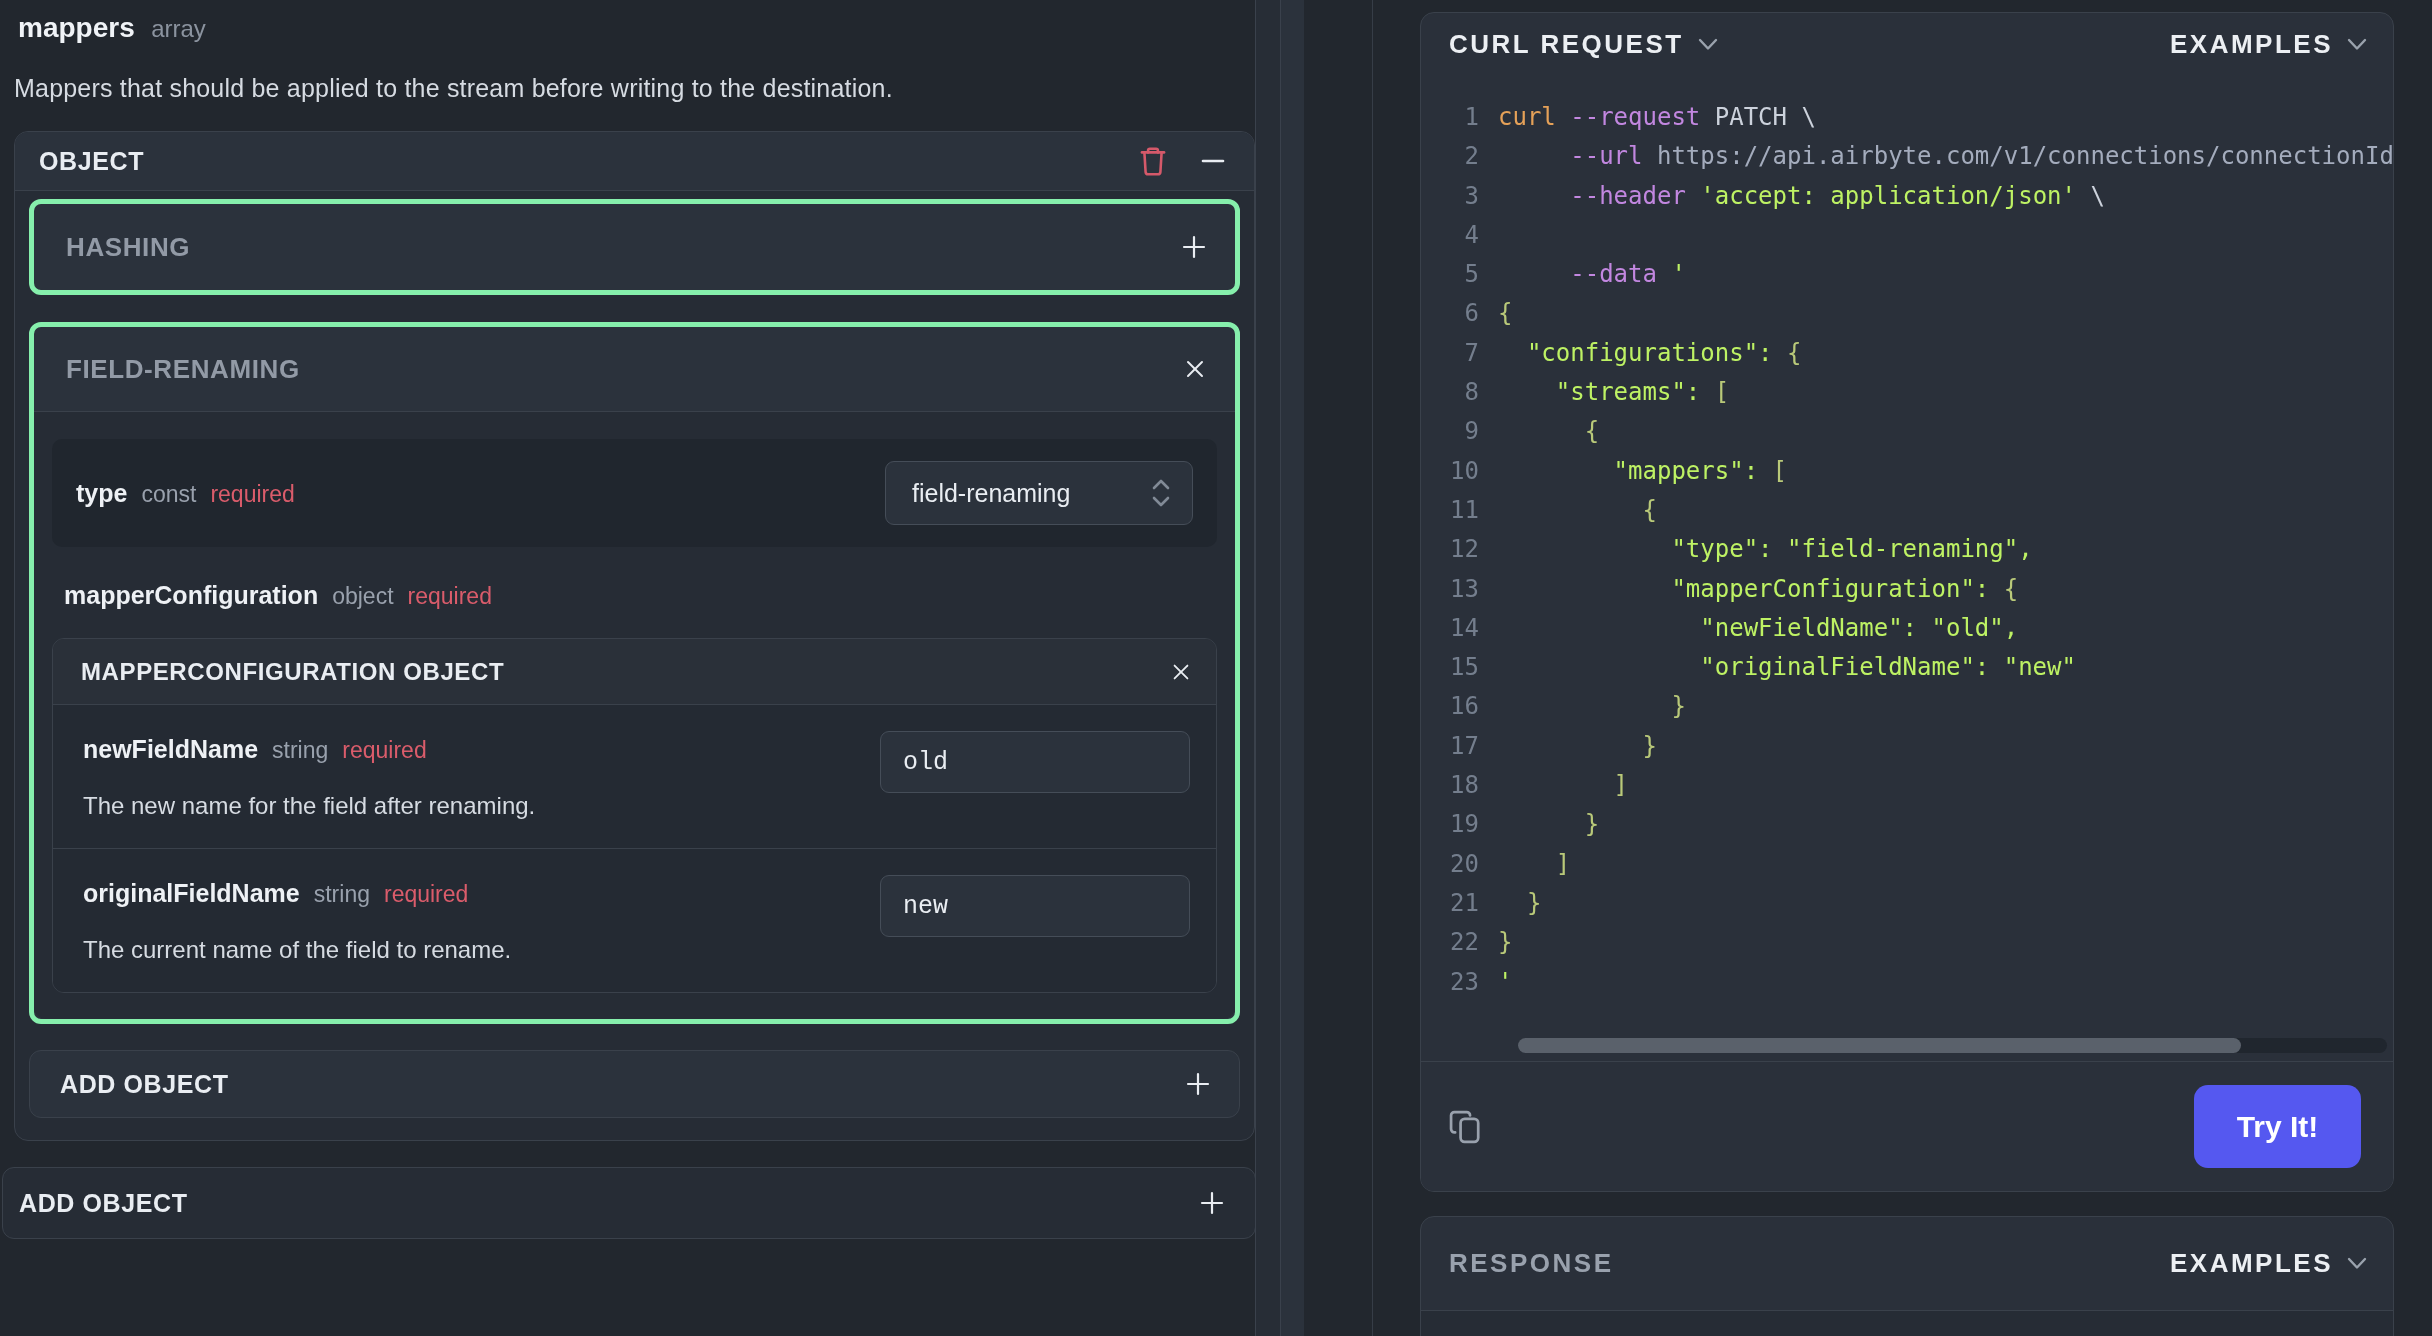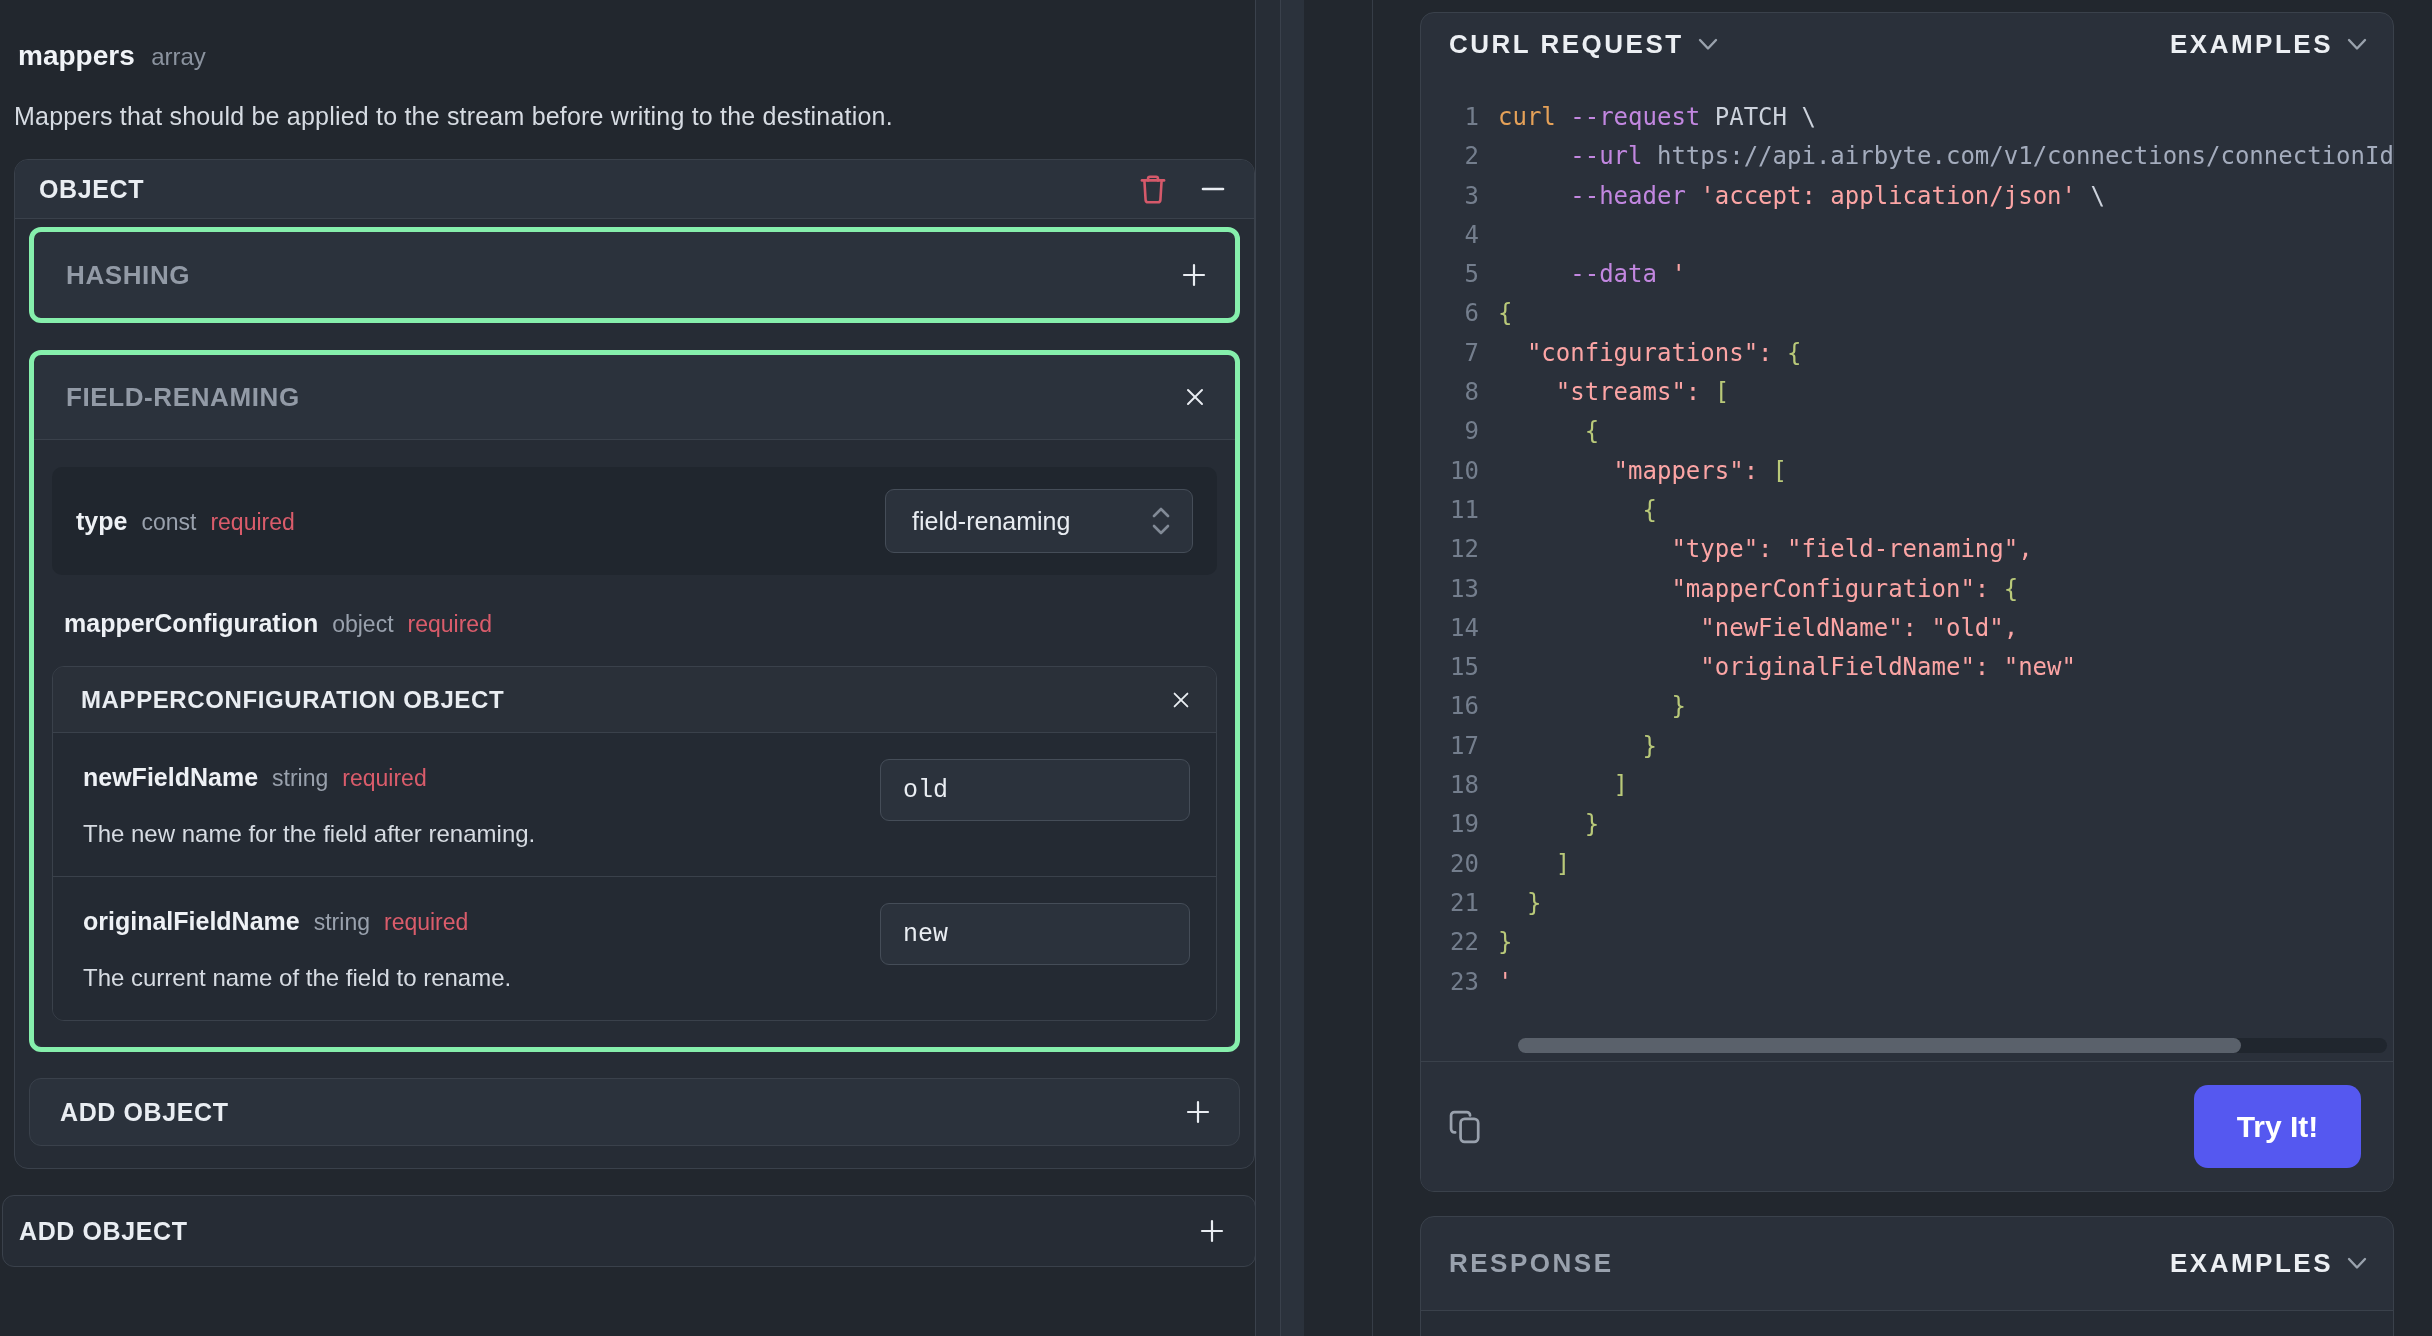--- a/index.html
+++ b/index.html
@@ -7,21 +7,21 @@
   body {
     background:#22272e;
     font-family:"Liberation Sans","DejaVu Sans",sans-serif;
     color:#e9edf2;
     overflow:hidden;
     position:relative;
   }
   
   .left-panel { position:absolute; left:0; top:0; width:1255px; height:1336px; padding:10px 0 0 14px; }
   .prop-head { padding:2px 4px 0 4px; }
-  .prop-title { font-size:28px; font-weight:bold; color:#f0f3f7; display:inline-block;margin-top:28px; }
+  .prop-title { font-size:28px; font-weight:bold; color:#f0f3f7; display:inline-block; }
   .prop-type { font-size:24px; color:#8b939f; margin-left:12px; }
   .prop-desc { font-size:25px; color:#d6dbe2; margin-top:30px; letter-spacing:.2px; }
 
   .group-card {
     margin-top:28px; width:1241px;
     background:#262c35; border:1px solid #3a414b; border-radius:14px;
     overflow:hidden;
   }
   .group-header {
     height:59px; background:#2b323c; border-bottom:1px solid #3a414b;
@@ -119,21 +119,21 @@
   .hdr-right { margin-left:auto; display:flex; align-items:center; cursor:pointer; }
 
   .code-area { position:relative; height:985px; overflow:hidden; padding-top:22px; }
   .code-line { display:flex; line-height:39.3px; white-space:pre; font-family:"DejaVu Sans Mono",monospace; font-size:24px; }
   .ln { display:inline-block; width:58px; text-align:right; color:#747e8d; flex:0 0 auto; margin-right:19px; }
   .lc { white-space:pre; }
   .tok-cmd   { color:#e5a158; }
   .tok-flag  { color:#c287e0; }
   .tok-plain { color:#ccd2dc; }
   .tok-url   { color:#a4acbd; }
-  .tok-str   { color:#fca5a5; }
+  .tok-str   { color:#bef264; }
   .tok-brace { color:#b9c979; }
 
   .hscroll-track {
     position:absolute; left:97px; right:6px; bottom:8px; height:15px;
     background:#20262e; border-radius:8px;
   }
   .hscroll-thumb { position:absolute; left:0; top:0; width:723px; height:15px; background:#5a616b; border-radius:8px; cursor:grab; }
 
   .api-card-footer {
     height:130px; border-top:1px solid #3a414b; background:#2a303a;

